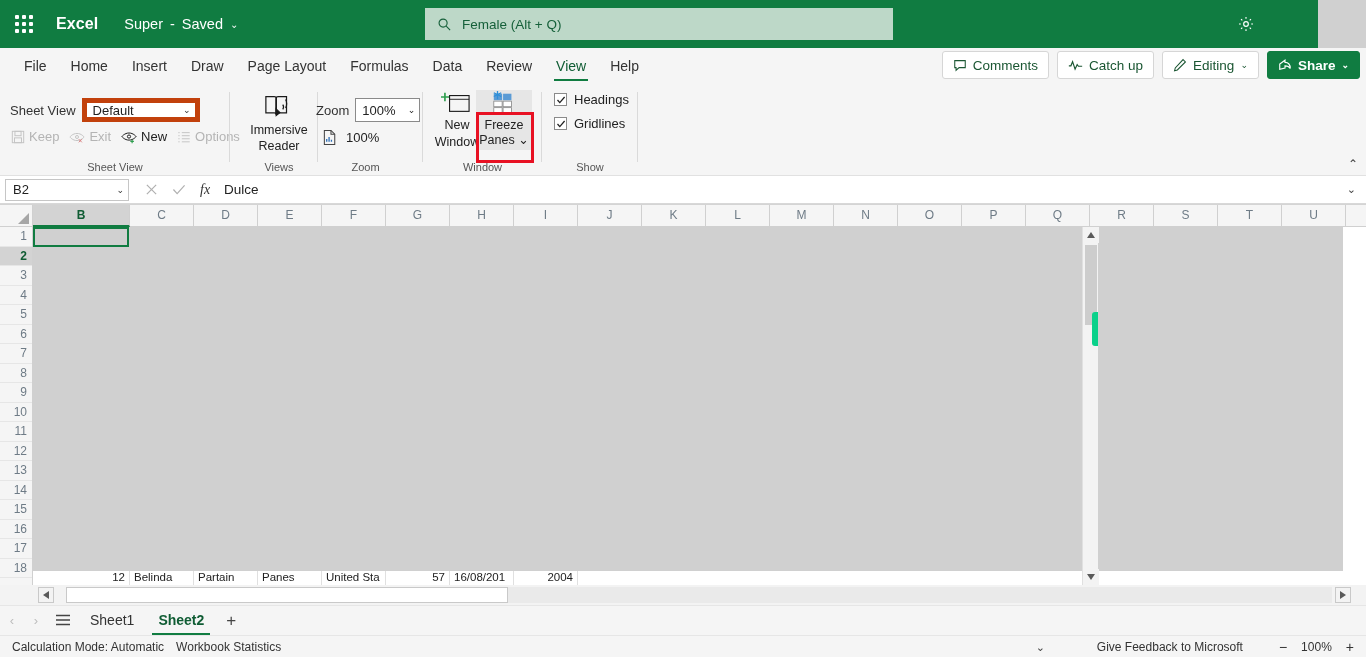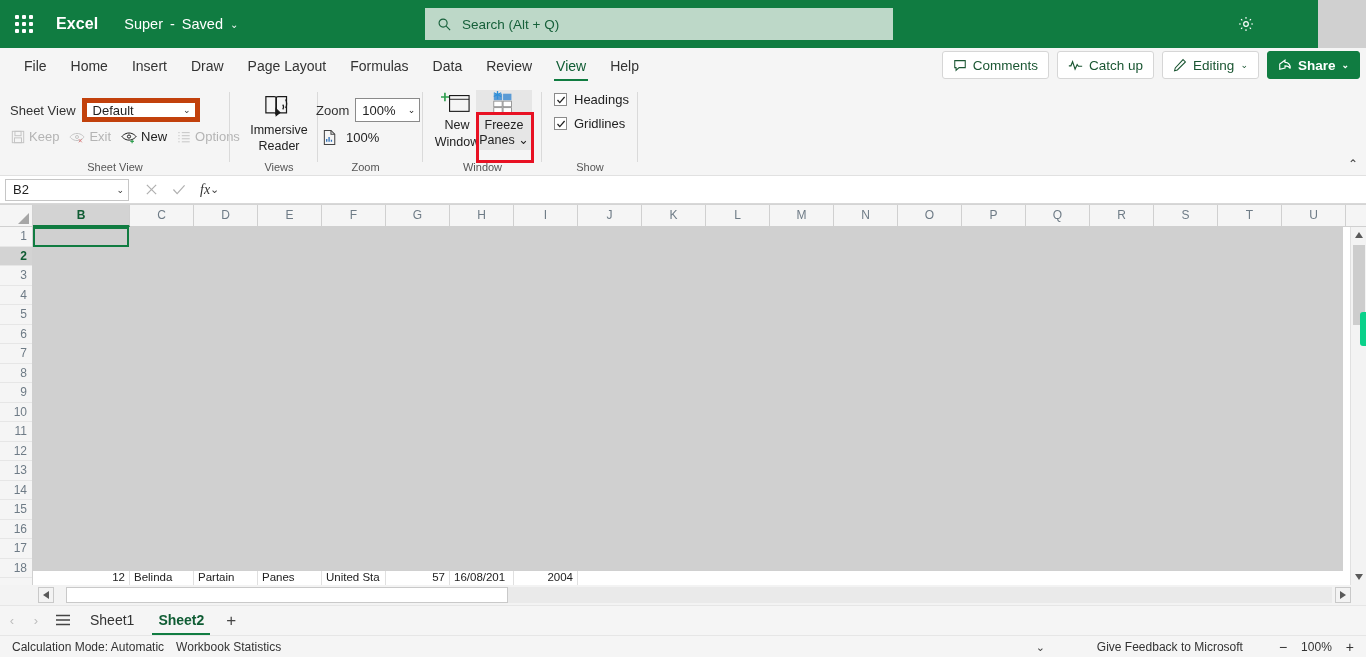--- a/index.html
+++ b/index.html
@@ -3,21 +3,21 @@
 <meta charset="utf-8">
 <style>
   * { box-sizing: border-box; margin: 0; padding: 0; }
   html, body {
     width: 1366px; height: 657px;
     font-family: "Liberation Sans", sans-serif;
     background: #d4d4d4;
     overflow: hidden;
     -webkit-font-smoothing: antialiased;
   }
-  .app { position: relative; width: 1366px; height: 657px; padding-left: 12px; }
+  .app { position: relative; width: 1098px; height: 657px; padding-left: 12px; }
 
   
   .titlebar {
     position: absolute; left: 0; top: 0; width: 1318px; height: 48px;
     background: #107c41; display: flex; align-items: center;
   }
   .titlebar-rest {
     position: absolute; left: 1318px; top: 0; width: 48px; height: 48px;
     background: #d0d0d0;
   }
@@ -355,21 +355,21 @@
     </div>
   </div>
   <div class="titlebar-rest"></div>
 
   <div class="searchwrap">
     <div class="searchbox">
       <svg width="15" height="15" viewBox="0 0 16 16" fill="none" stroke="#16603a" stroke-width="1.2">
         <circle cx="6.5" cy="6.5" r="4.3"></circle>
         <path d="M9.8 9.8L14 14"></path>
       </svg>
-      <span class="stext">Search (Alt + Q)</span>
+      <span class="stext">Female (Alt + Q)</span>
     </div>
   </div>
 
   <div class="tabstrip">
     <div class="tab">File</div>
     <div class="tab">Home</div>
     <div class="tab">Insert</div>
     <div class="tab">Draw</div>
     <div class="tab">Page Layout</div>
     <div class="tab">Formulas</div>
@@ -559,20 +559,21 @@
           <path d="M2 2l10 10M12 2L2 12"></path>
         </svg>
       </span>
       <span class="fbtn">
         <svg width="14" height="13" viewBox="0 0 15 14" fill="none" stroke="#b0b0b0" stroke-width="1.3">
           <path d="M1.5 7l4 4.5L13.5 2.5"></path>
         </svg>
       </span>
       <span class="fbtn fx">fx</span>
     </div>
+    <div class="finput">Dulce</div>
     <span class="fbar-chev">⌄</span>
   </div>
 
   <div class="gridwrap">
     <div class="corner"></div>
     <div class="colhead" id="colhead">
         <div class="colcell sel" style="width: 97px;">B</div>
         <div class="colcell" style="width: 64px;">C</div>
         <div class="colcell" style="width: 64px;">D</div>
         <div class="colcell" style="width: 64px;">E</div>

